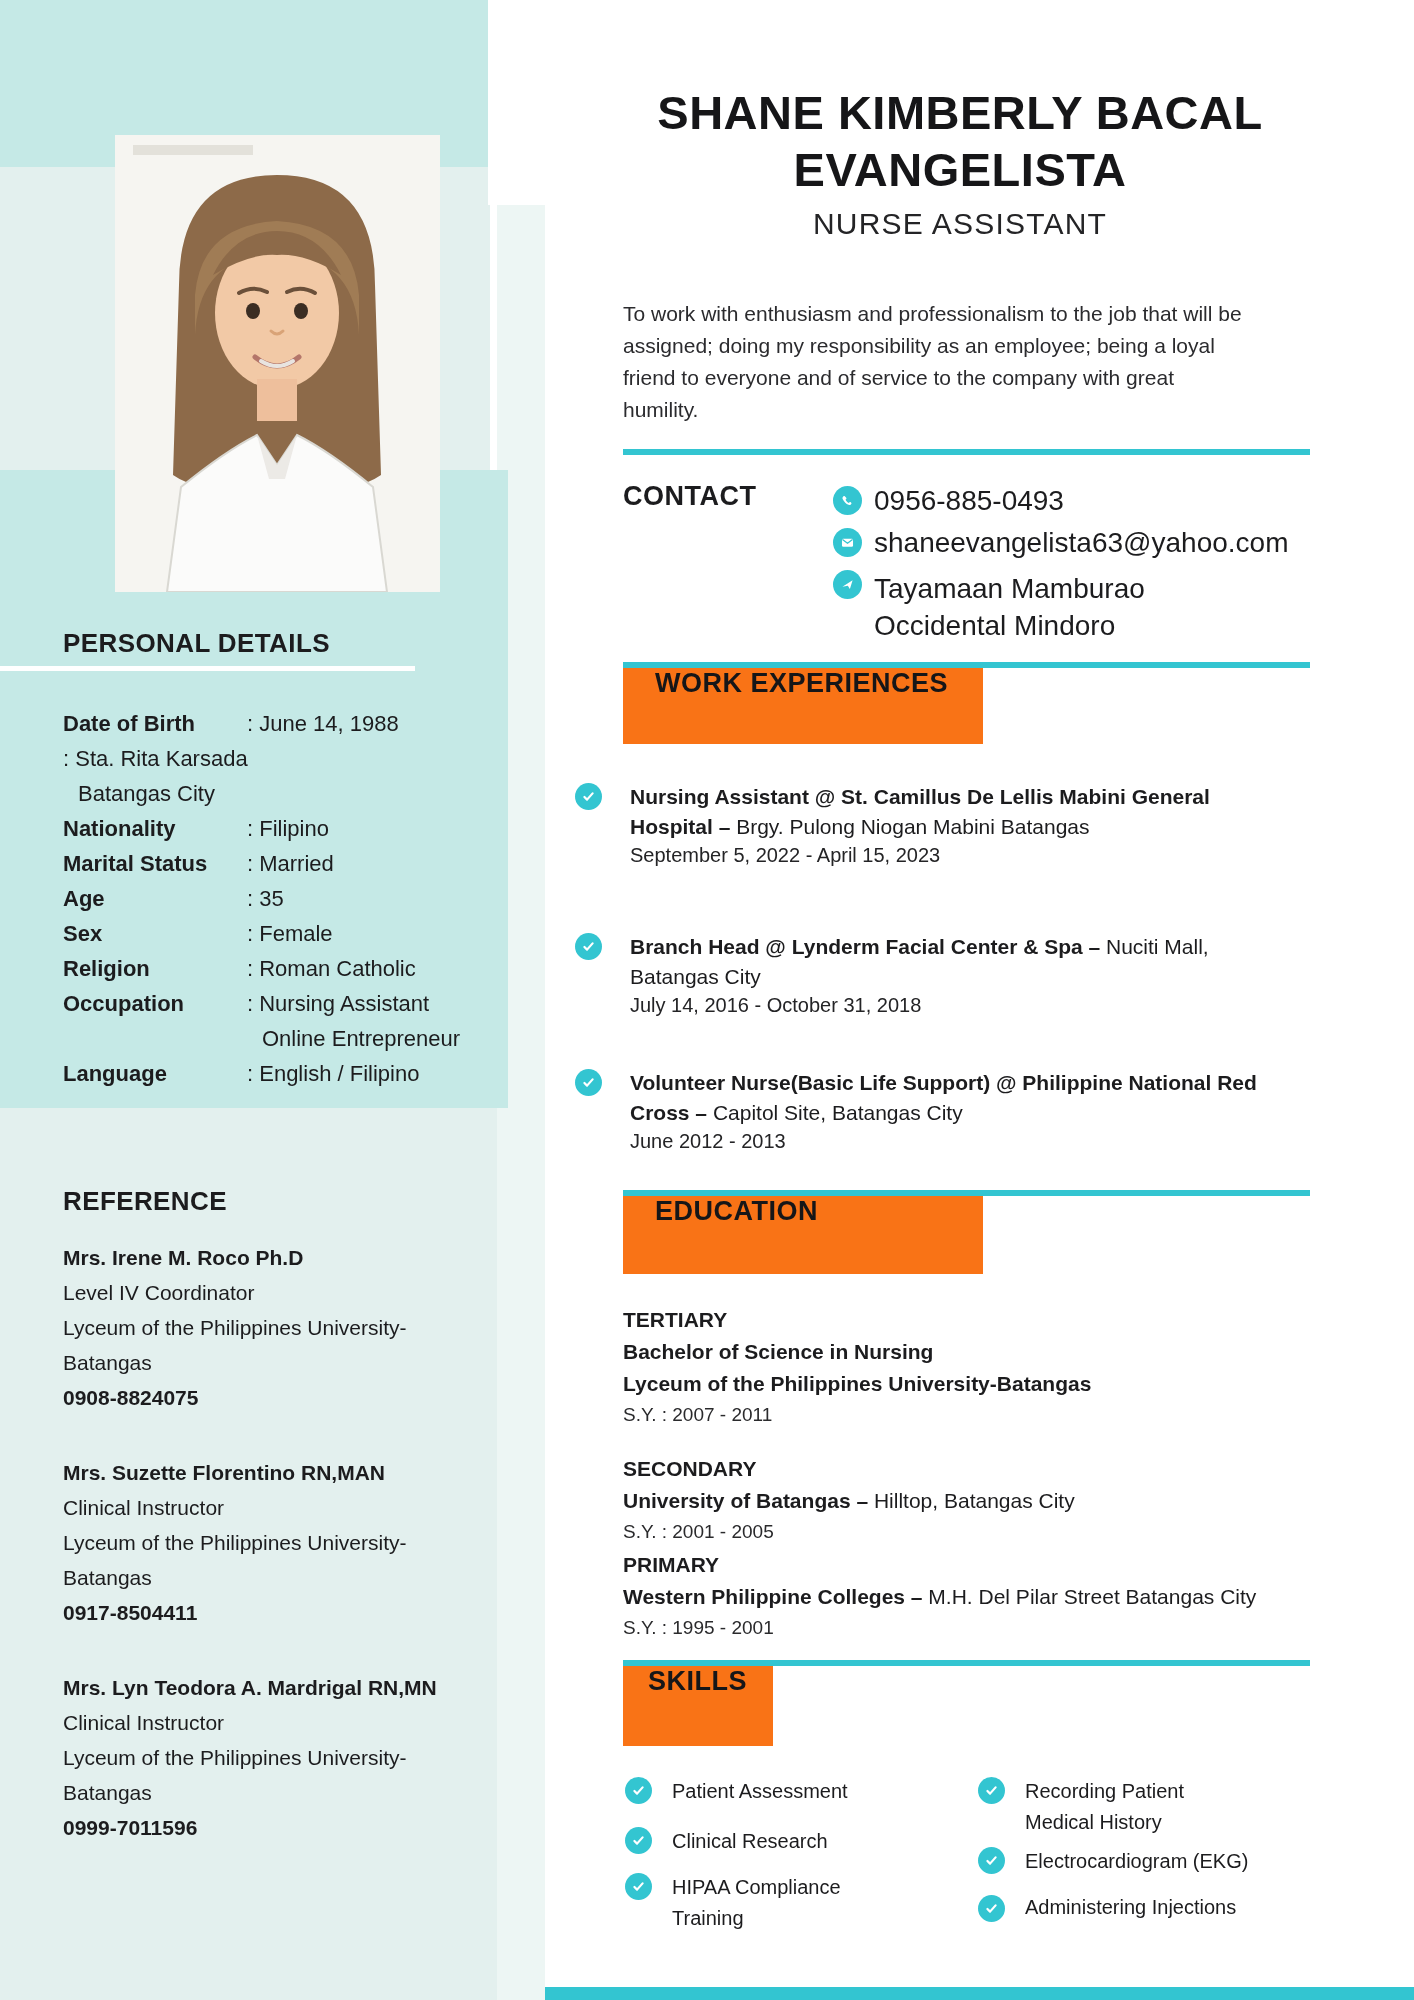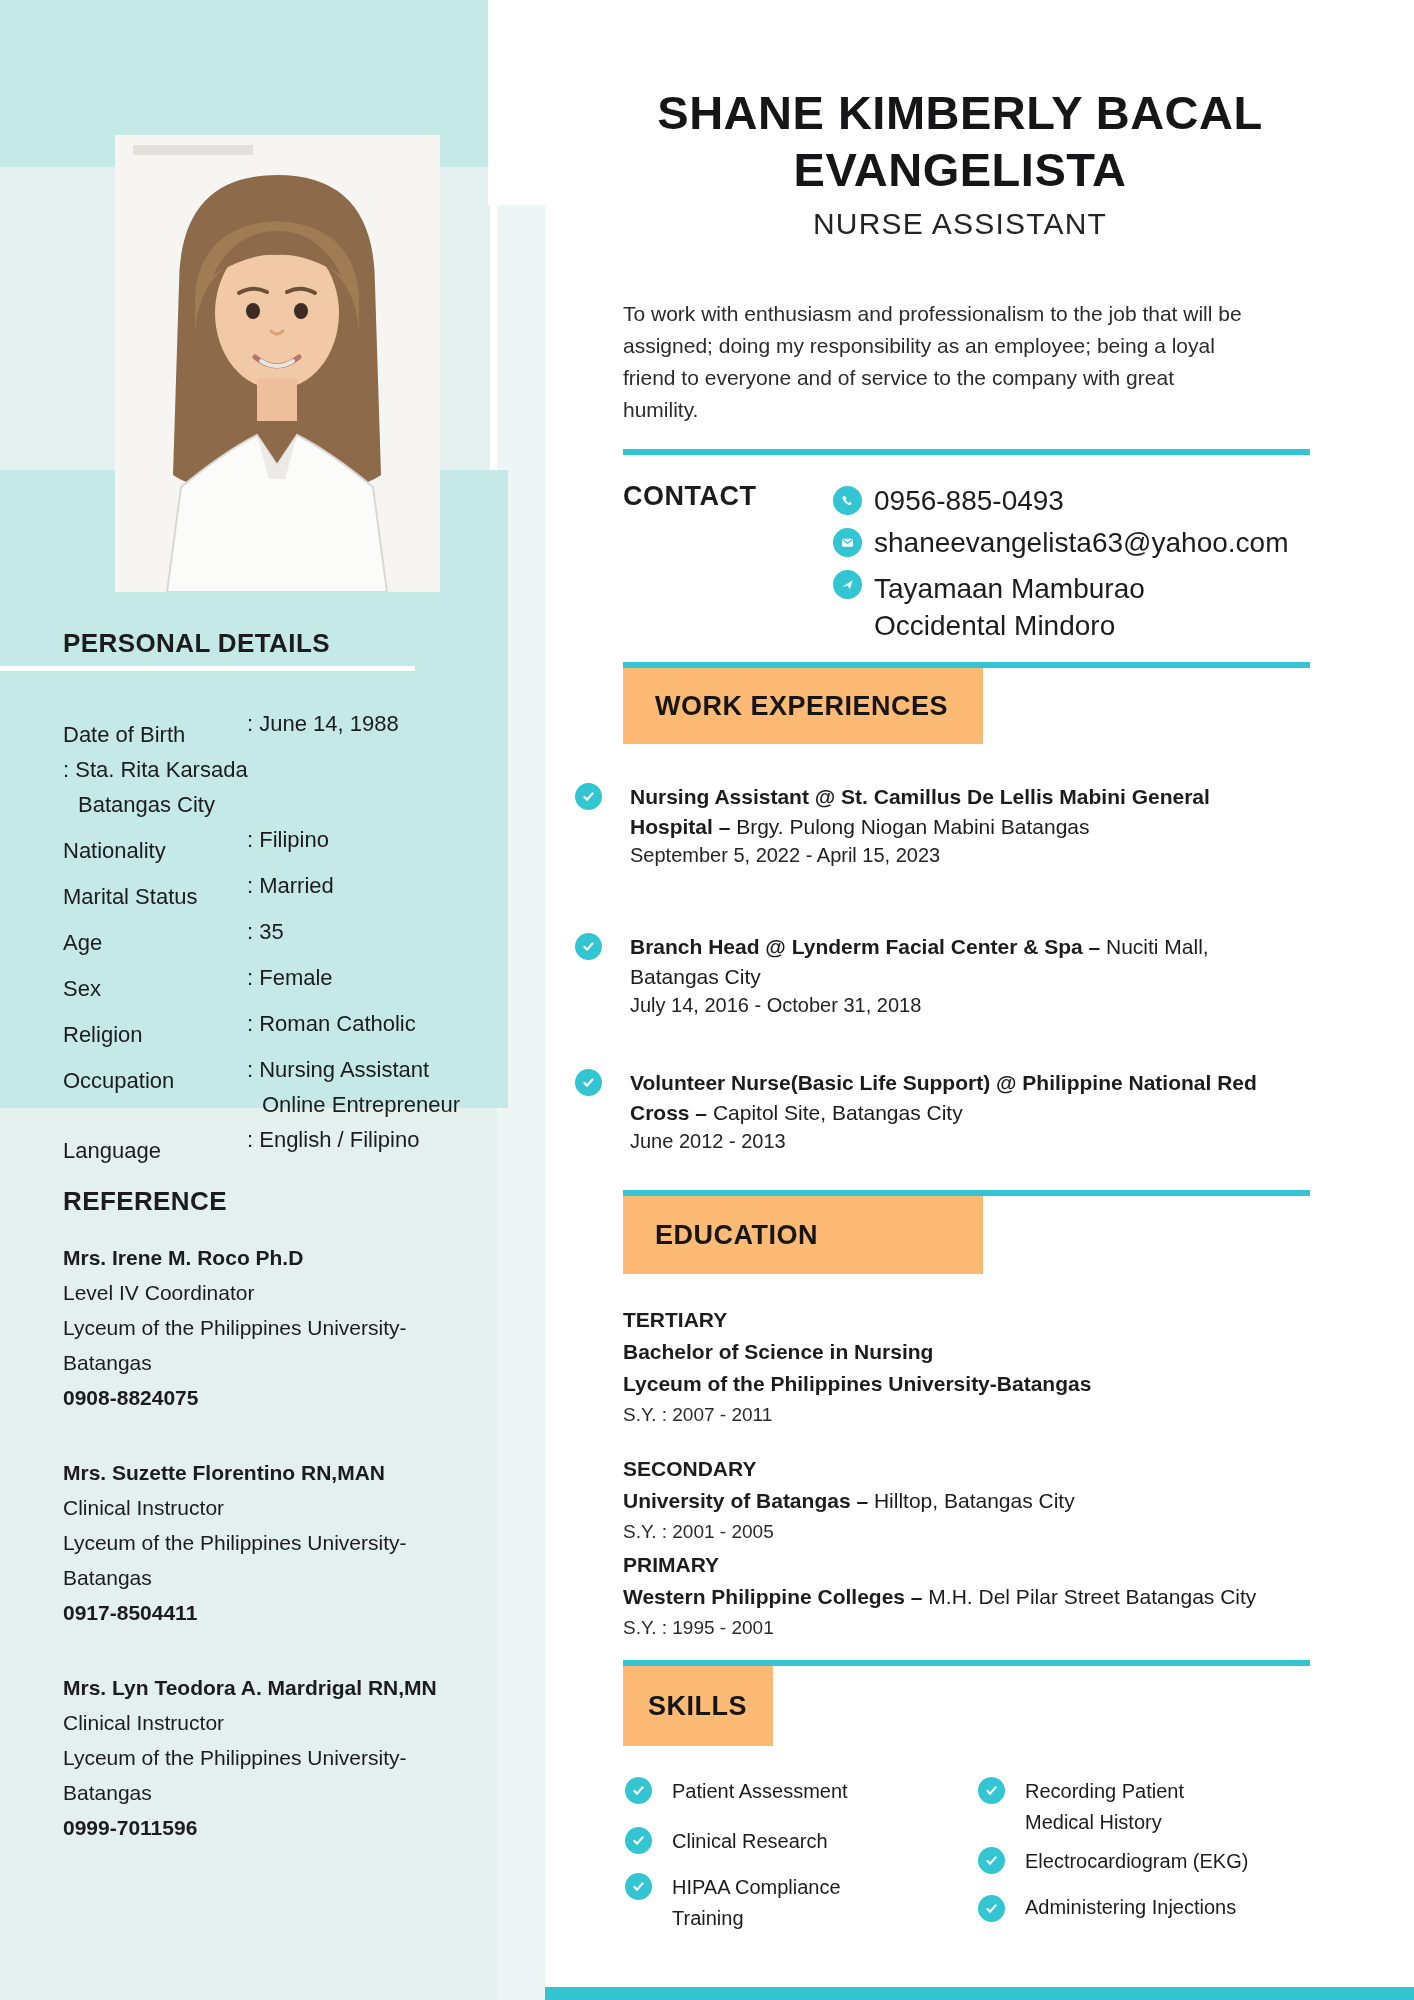--- a/index.html
+++ b/index.html
@@ -21,21 +21,21 @@
 
   
   .photo { left:115px; top:135px; width:325px; height:457px; }
   .photo svg { display:block; width:100%; height:100%; }
 
   
   .pd-heading { left:63px; top:628px; font-size:26px; font-weight:bold; letter-spacing:.4px; }
   .pd-underline { left:0; top:666px; width:415px; height:5px; background:#ffffff; }
   .pd-rows { left:63px; top:706px; width:410px; font-size:22px; line-height:35px; }
   .pd-row { display:flex; }
-  .pd-label { width:184px; flex:none; font-weight:normal;margin-top:11px; }
+  .pd-label { width:184px; flex:none; font-weight:bold; }
   .pd-value { width:220px; padding-left:15px; text-indent:-15px; }
 
   .ref-heading { left:63px; top:1186px; font-size:26px; font-weight:bold; letter-spacing:.4px; }
   .ref-entries { left:63px; top:1240px; font-size:21px; line-height:35px; }
   .ref-entry { margin-bottom:40px; white-space:nowrap; }
   .ref-name, .ref-phone { font-weight:bold; }
 
   
   .name-block { left:600px; top:84px; width:720px; text-align:center; }
   .name-line { font-size:47px; line-height:57px; font-weight:bold; letter-spacing:.5px; white-space:nowrap; color:#161618; }
@@ -44,21 +44,21 @@
   .objective { left:623px; top:298px; font-size:21px; line-height:32px; color:#2b2b2e; }
   .objective div { white-space:nowrap; }
 
   
   .rule { height:6px; background:#33c5d1; }
   .rule-contact { left:623px; top:449px;  width:687px; }
   .rule-work    { left:623px; top:662px;  width:687px; }
   .rule-edu     { left:623px; top:1190px; width:687px; }
   .rule-skills  { left:623px; top:1660px; width:687px; }
 
-  .sec-box { background:#fdba74; font-weight:bold; font-size:27px; letter-spacing:.5px; display:flex; align-items:center; color:#161618; }
+  .sec-box { background:#f97316; font-weight:bold; font-size:27px; letter-spacing:.5px; display:flex; color:#161618; }
   .box-work   { left:623px; top:668px;  width:360px; height:76px; padding-left:32px; box-sizing:border-box; }
   .box-edu    { left:623px; top:1196px; width:360px; height:78px; padding-left:32px; box-sizing:border-box; }
   .box-skills { left:623px; top:1666px; width:150px; height:80px; padding-left:25px; box-sizing:border-box; }
 
   
   .contact-heading { left:623px; top:481px; font-size:27px; font-weight:bold; letter-spacing:.5px; }
   .c-row { display:flex; gap:12px; align-items:flex-start; font-size:28px; line-height:29px; }
   .c-row-phone { left:833px; top:486px; }
   .c-row-email { left:833px; top:528px; }
   .c-row-loc   { left:833px; top:570px; }

